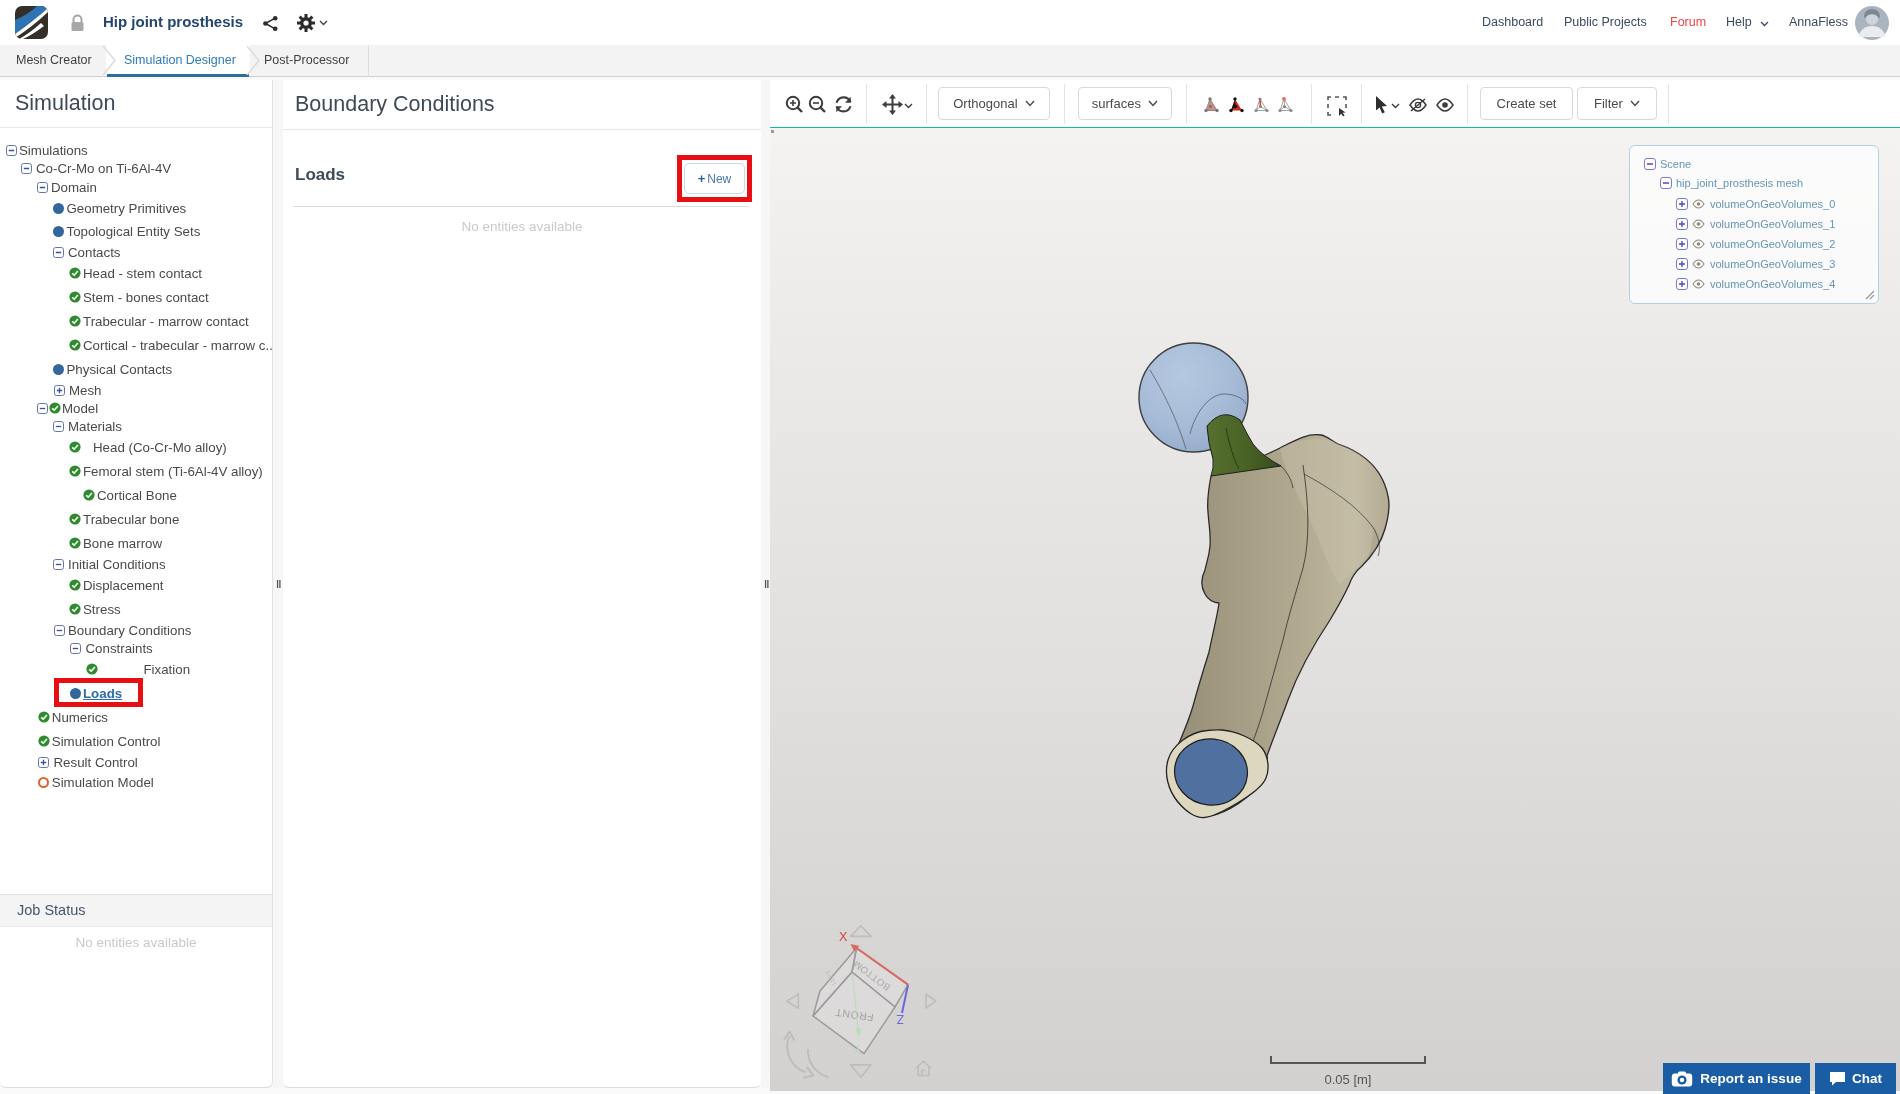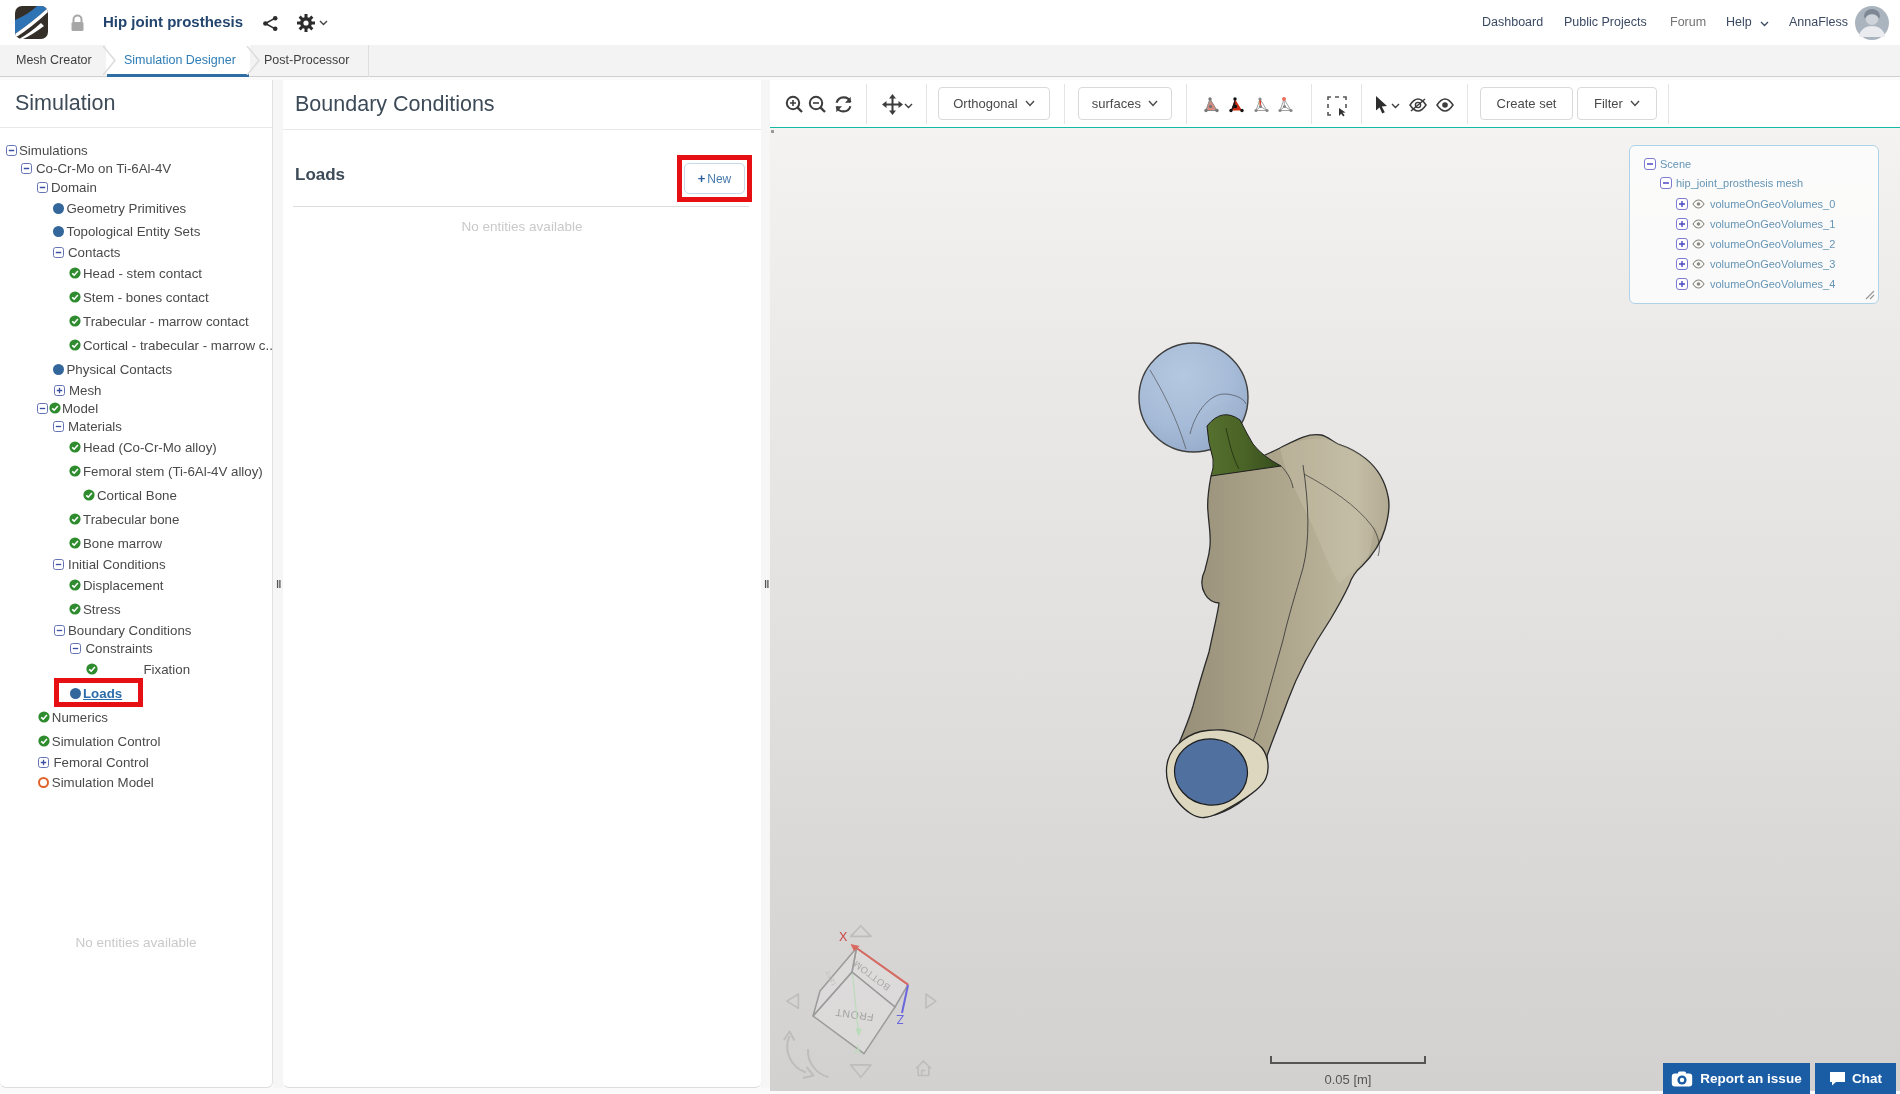--- a/index.html
+++ b/index.html
@@ -92,21 +92,21 @@
         <rect x="14" y="7.5" width="4" height="3" transform="rotate(45 9 9)"></rect>
       </g>
       <circle cx="9" cy="9" r="2.6" fill="#fff"></circle>
     </g>
   </svg>
   <svg class="abs" style="left:319px;top:20px" width="9" height="6" viewBox="0 0 9 6">
       <path d="M1 1 L4.5 4.5 L8 1" fill="none" stroke="#444" stroke-width="1.4"></path>
     </svg>
   <div class="abs" style="left:1482px;top:15px;font-size:12.5px;color:#3b4a63">Dashboard</div>
   <div class="abs" style="left:1564px;top:15px;font-size:12.5px;color:#3b4a63">Public Projects</div>
-  <div class="abs" style="left:1670px;top:15px;font-size:12.5px;color:#737373">Forum</div>
+  <div class="abs" style="left:1670px;top:15px;font-size:12.5px;color:#ef4444">Forum</div>
   <div class="abs" style="left:1726px;top:15px;font-size:12.5px;color:#3b4a63">Help</div>
   <svg class="abs" style="left:1760px;top:21px" width="9" height="6" viewBox="0 0 9 6">
       <path d="M1 1 L4.5 4.5 L8 1" fill="none" stroke="#3b4a63" stroke-width="1.3"></path>
     </svg>
   <div class="abs" style="left:1789px;top:15px;font-size:12.5px;color:#3b4a63">AnnaFless</div>
   <svg class="abs" style="left:1855px;top:6px" width="34" height="34" viewBox="0 0 34 34">
     <circle cx="17" cy="17" r="17" fill="#aab4bf"></circle>
     <circle cx="17" cy="12.5" r="6.5" fill="#cfd4da"></circle>
     <path d="M4 31 a13 11 0 0 1 26 0 Z" fill="#e9ebee"></path>
     <path d="M9 10 a8 7 0 0 1 16 0 l-1 3 a7.5 7.5 0 0 0 -14 0 Z" fill="#7e8894"></path>
@@ -256,21 +256,21 @@
         </span>
         <span class="lbl" style="margin-left:4px;">Materials</span>
       </div>
   <div class="trow" style="left:69px;top:355px">
         <span style="display:inline-flex">
           <svg width="12" height="12" viewBox="0 0 12 12">
             <circle cx="6" cy="6" r="5.6" fill="#2e8b2e"></circle>
             <path d="M3.2 6.3 L5.2 8.2 L8.9 4" stroke="#fff" stroke-width="1.6" fill="none"></path>
           </svg>
         </span>
-        <span class="lbl" style="margin-left:2px;">Head (Co-Cr-Mo alloy)</span>
+        <span class="lbl" style="margin-left:12px;">Head (Co-Cr-Mo alloy)</span>
       </div>
   <div class="trow" style="left:69px;top:379px">
         <span style="display:inline-flex">
           <svg width="12" height="12" viewBox="0 0 12 12">
             <circle cx="6" cy="6" r="5.6" fill="#2e8b2e"></circle>
             <path d="M3.2 6.3 L5.2 8.2 L8.9 4" stroke="#fff" stroke-width="1.6" fill="none"></path>
           </svg>
         </span>
         <span class="lbl" style="margin-left:2px;">Femoral stem (Ti-6Al-4V alloy)</span>
       </div>
@@ -379,29 +379,32 @@
         </span>
         <span class="lbl" style="margin-left:2.3px;">Simulation Control</span>
       </div>
   <div class="trow" style="left:38px;top:670px">
         <span style="display:inline-flex">
           <svg width="11" height="11" viewBox="0 0 11 11">
             <rect x="0.5" y="0.5" width="10" height="10" rx="2.2" fill="#fff" stroke="#6673b5"></rect>
             <path d="M2.8 5.5 H8.2 M5.5 2.8 V8.2" stroke="#3d4fa1" stroke-width="1.3" fill="none"></path>
           </svg>
         </span>
-        <span class="lbl" style="margin-left:4.5px;">Femoral Control</span>
+        <span class="lbl" style="margin-left:4.5px;">Result Control</span>
       </div>
   <div class="trow" style="left:37.5px;top:690px">
         <span style="display:inline-flex">
           <span class="oring"></span>
         </span>
         <span class="lbl" style="margin-left:3.3px;">Simulation Model</span>
       </div>
   <div class="redbox" style="left:54px;top:598px;width:89px;height:29px"></div>
+  </div>
+  <div class="abs" style="left:0;top:814px;width:272px;height:33px;background:#f4f4f4;border-top:1px solid #e2e2e2;border-bottom:1px solid #e9e9e9">
+    <div class="abs" style="left:17px;top:7px;font-size:14.5px;color:#44566b">Job Status</div>
   </div>
   <div class="abs" style="left:0;top:855px;width:272px;text-align:center;font-size:13.5px;color:#c9c9c9">No entities available</div>
 </div>
 <div id="splitL">
     <div class="abs" style="left:3px;top:498px;font-size:11px;color:#555;font-weight:bold">‖</div>
   </div>
 <div id="splitR">
     <div class="abs" style="left:3px;top:498px;font-size:11px;color:#555;font-weight:bold">‖</div>
   </div>
 

